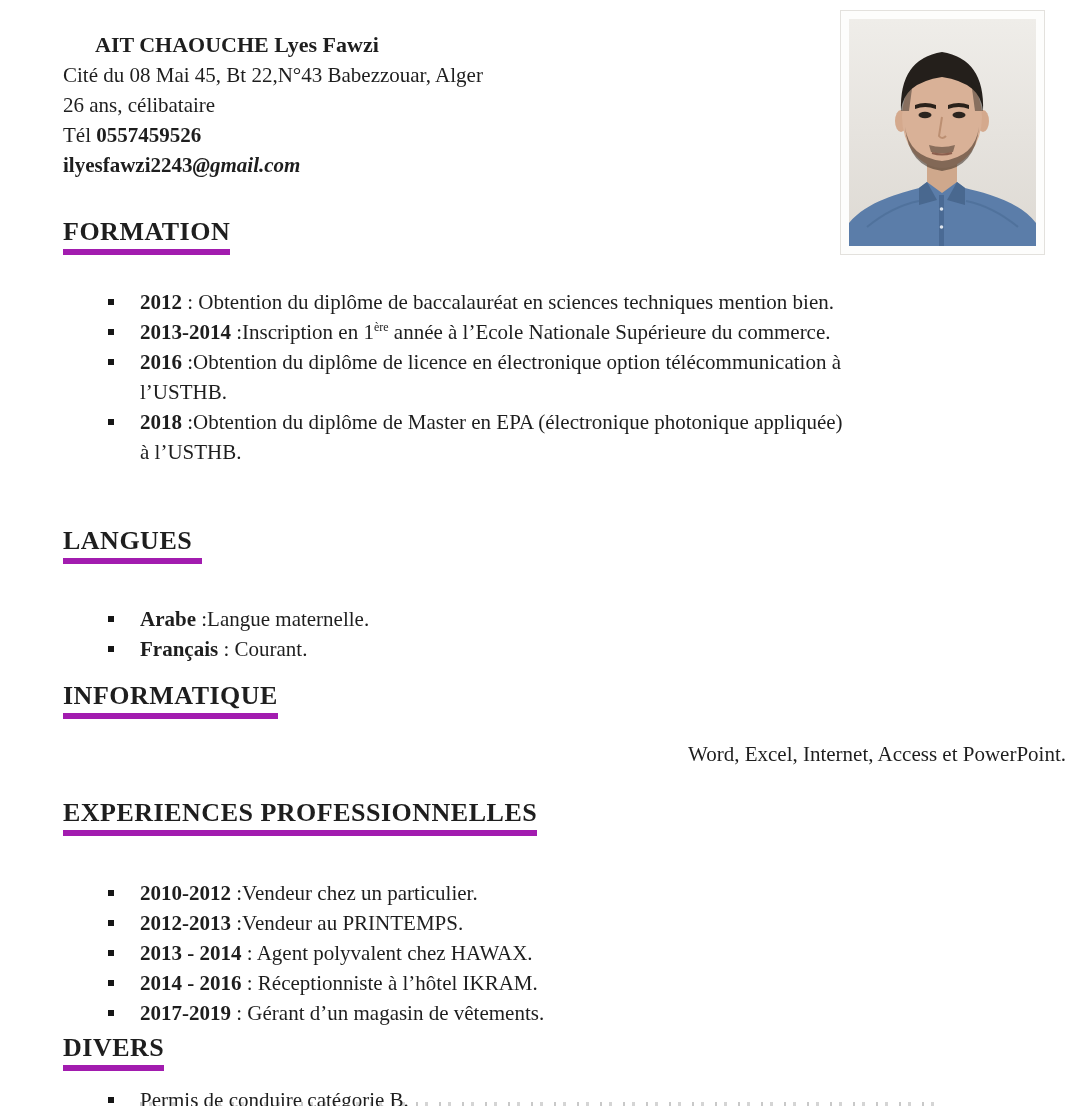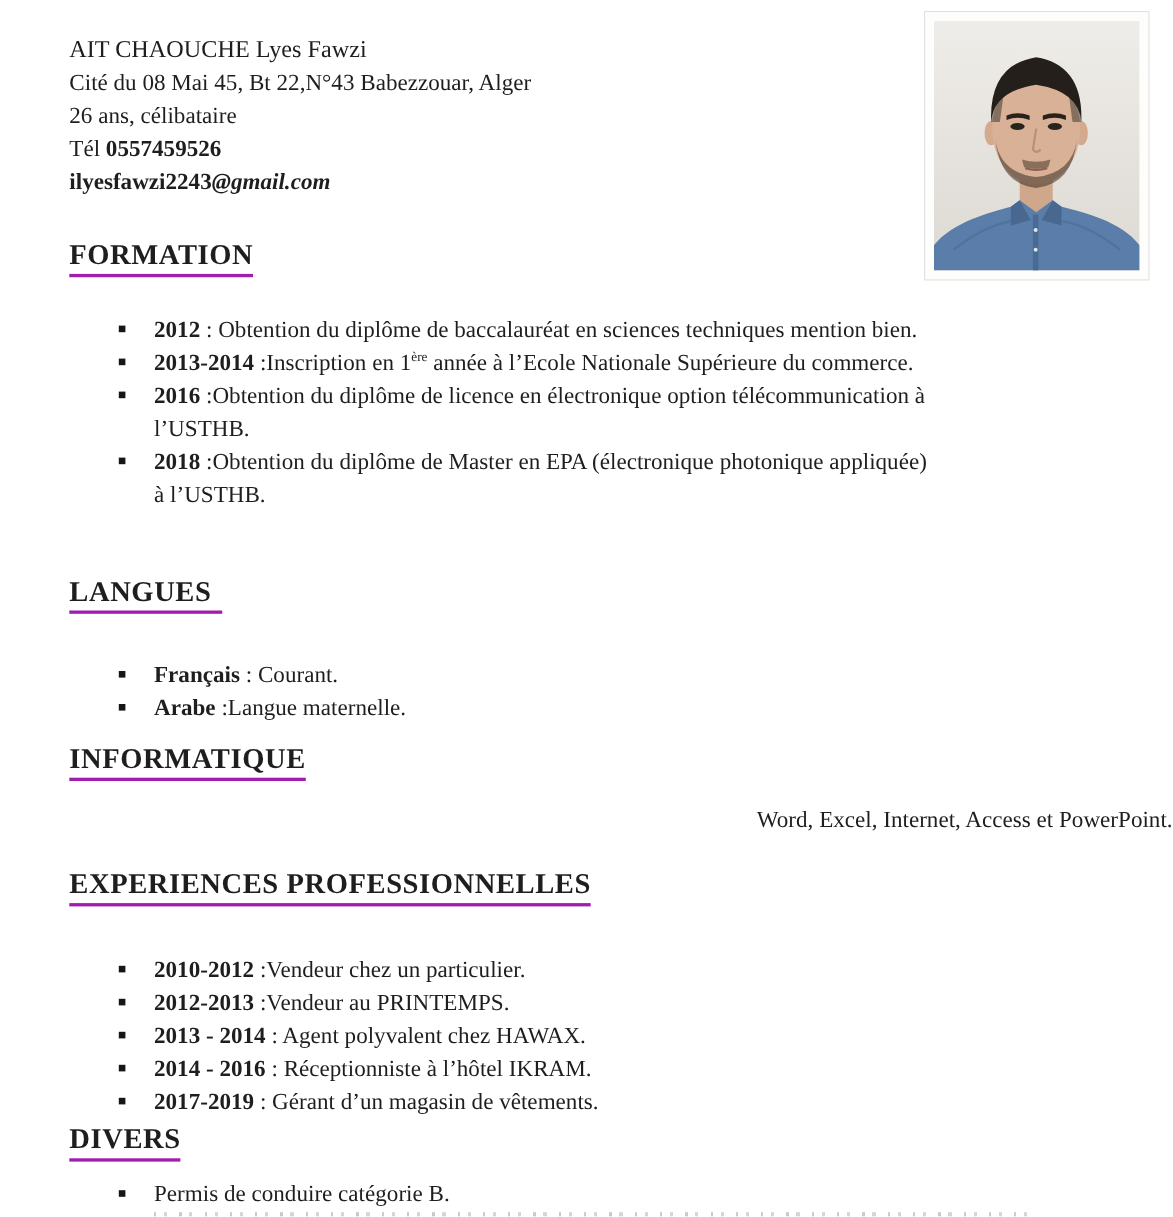--- a/index.html
+++ b/index.html
@@ -13,42 +13,42 @@
   .page {
     position: relative;
     width: 1066px; height: 1106px;
     font-size: 21px;
     line-height: 30px;
   }
   .content { padding: 30px 0 0 63px; }
 
   
   .hdr-line { white-space: nowrap; }
-  .name { font-weight: normal; font-size: 22px; }
+  .name { font-weight: bold; font-size: 22px; margin-left: 32px; }
   .phone-number { font-weight: bold; }
   .email { font-weight: bold; }
   .email-domain { font-weight: bold; font-style: italic; }
 
   
   .photo-frame {
     position: absolute;
     left: 840px; top: 10px;
     width: 205px; height: 245px;
     background: #fdfdfc;
     border: 1px solid #e3e1dd;
     box-sizing: border-box;
     padding: 8px;
   }
   .photo-frame svg { display: block; width: 100%; height: 100%; }
 
   
   .sec h2 { margin: 0; font-size: 26px; line-height: 32px; font-weight: bold; }
   .sec h2 span {
     display: inline-block;
-    border-bottom: 3px solid #a21caf;
+    border-bottom: 6px solid #a21caf;
     padding-bottom: 1px;
     letter-spacing: 0.5px;
   }
   .sec h2 span.tail-space { padding-right: 10px; }
 
   .sec-formation    { margin-top: 36px; }
   .sec-langues      { margin-top: 58px; }
   .sec-informatique { margin-top: 16px; }
   .sec-experiences  { margin-top: 28px; }
   .sec-divers       { margin-top: 4px; }
@@ -154,22 +154,22 @@
         <li><span class="b">2012</span><span> : </span><span>Obtention du diplôme de baccalauréat en sciences techniques mention bien.</span></li>
         <li><span class="b">2013-2014</span><span> :</span><span>Inscription en 1</span><sup class="ord">ère</sup><span> année à l’Ecole Nationale Supérieure du commerce.</span></li>
         <li><span class="b">2016</span><span> :</span><span>Obtention du diplôme de licence en électronique option télécommunication à</span><br><span>l’USTHB.</span></li>
         <li><span class="b">2018</span><span> :</span><span>Obtention du diplôme de Master en EPA (électronique photonique appliquée)</span><br><span>à l’USTHB.</span></li>
       </ul>
     </div>
 
     <div class="sec sec-langues">
       <h2><span class="tail-space">LANGUES</span></h2>
       <ul class="blist langues-list">
+        <li><span class="b">Arabe</span><span> :</span><span>Langue maternelle.</span></li>
         <li><span class="b">Français</span><span> : </span><span>Courant.</span></li>
-        <li><span class="b">Arabe</span><span> :</span><span>Langue maternelle.</span></li>
       </ul>
     </div>
 
     <div class="sec sec-informatique">
       <h2><span>INFORMATIQUE</span></h2>
       <div class="informatique-text">Word, Excel, Internet, Access et PowerPoint.</div>
     </div>
 
     <div class="sec sec-experiences">
       <h2><span>EXPERIENCES PROFESSIONNELLES</span></h2>

